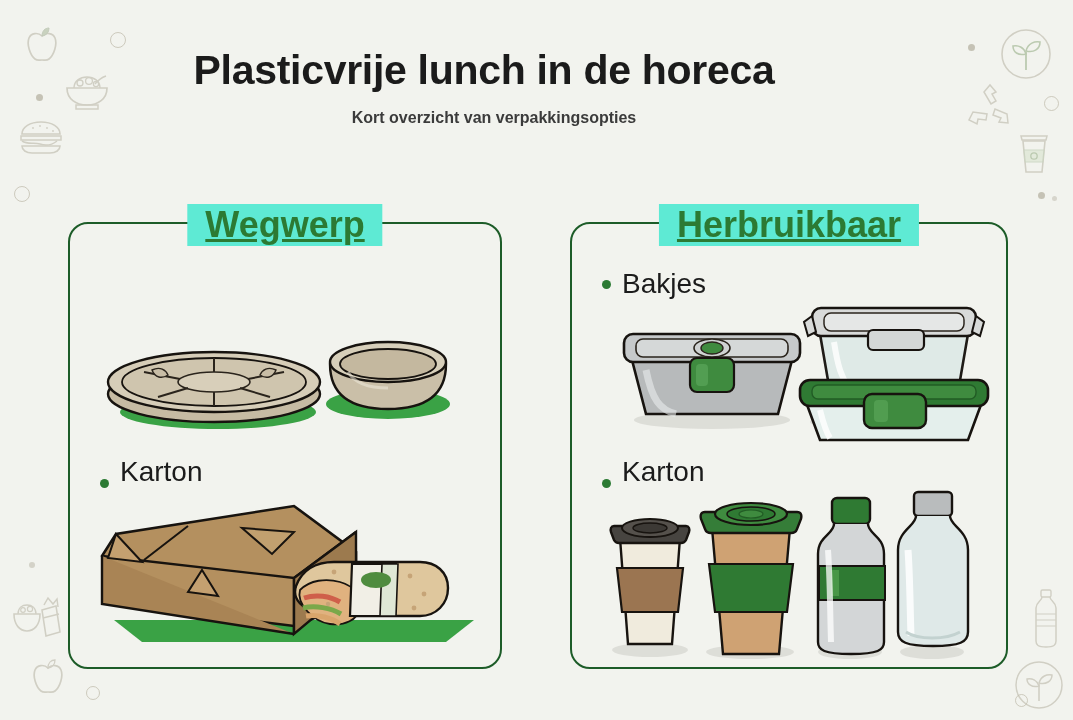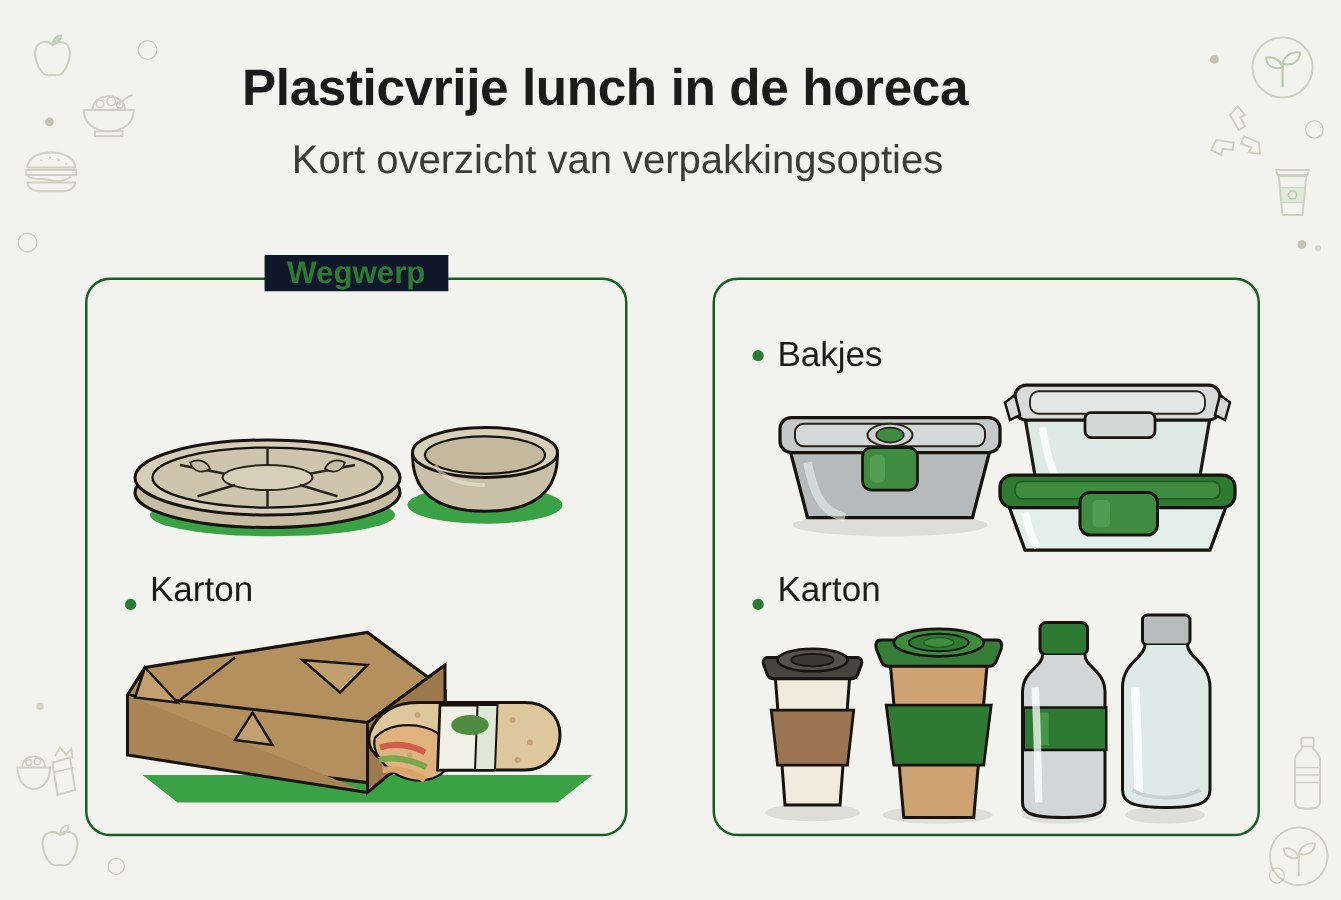--- a/index.html
+++ b/index.html
@@ -17,36 +17,36 @@
   .dot{position:absolute;border-radius:50%;background:#b6b2a2;opacity:.75;}
   .ring{position:absolute;border-radius:50%;border:1.6px solid #c3bfb0;opacity:.8;}
 
   
   .header{position:absolute;left:0;right:0;top:48px;text-align:center;}
   .title{
     font-size:41px;font-weight:bold;color:#1b1b1b;letter-spacing:-.3px;
     line-height:1.1;margin:0;
   }
   .subtitle{
-    font-size:32px;color:#3b3b3b;margin:16px 0 0 0;font-weight:400;padding-left:20px;
+    font-size:16px;color:#3b3b3b;margin:16px 0 0 0;font-weight:700;padding-left:20px;
   }
 
   
   .panel{
     position:absolute;
     border:2.3px solid #1d5c28;
     border-radius:20px;
     background:transparent;
   }
   .panel-left{left:68px;top:222px;width:430px;height:443px;}
   .panel-right{left:570px;top:222px;width:434px;height:443px;}
   .legend{
     position:absolute;top:-20px;left:50%;transform:translateX(-50%);
-    background:#0f172a;padding:0 18px;
-    color:#2c7a33;font-size:25px;font-weight:bold;white-space:nowrap;
+    background:#5eead4;padding:0 18px;
+    color:#2c7a33;font-size:36px;font-weight:bold;white-space:nowrap;text-decoration:underline;
   }
   .bullet-row{position:absolute;display:flex;align-items:center;gap:11px;}
   .bullet-dot{width:9px;height:9px;border-radius:50%;background:#2c7a33;flex:none;}
   .bullet-label{font-size:28px;color:#1b1b1b;}
   .bl-1{left:30px;top:44px;}
   .bl-2{left:30px;top:232px;align-items:flex-end;}
 
   .art{position:absolute;}
 
   svg{display:block;overflow:visible;}
@@ -234,20 +234,21 @@
         <circle cx="250" cy="78" r="2.4" fill="#c6a477"></circle>
           <circle cx="326" cy="82" r="2.4" fill="#c6a477"></circle>
         <circle cx="340" cy="100" r="2.4" fill="#c6a477"></circle>
           <circle cx="330" cy="114" r="2.4" fill="#c6a477"></circle>
         <circle cx="244" cy="110" r="2.2" fill="#c6a477"></circle>
       </svg>
     </div>
   </div>
 
   <div class="panel panel-right">
+    <span class="legend">Herbruikbaar</span>
 
     <div class="bullet-row bl-1">
       <span class="bullet-dot"></span>
       <span class="bullet-label">Bakjes</span>
     </div>
 
     <div class="art" style="left:30px;top:52px">
       <svg width="400" height="160" viewBox="0 0 400 160">
         <ellipse cx="110" cy="144" rx="78" ry="9" fill="#d4d4cf" opacity=".7"></ellipse>
         <ellipse cx="290" cy="146" rx="82" ry="9" fill="#d4d4cf" opacity=".7"></ellipse>

